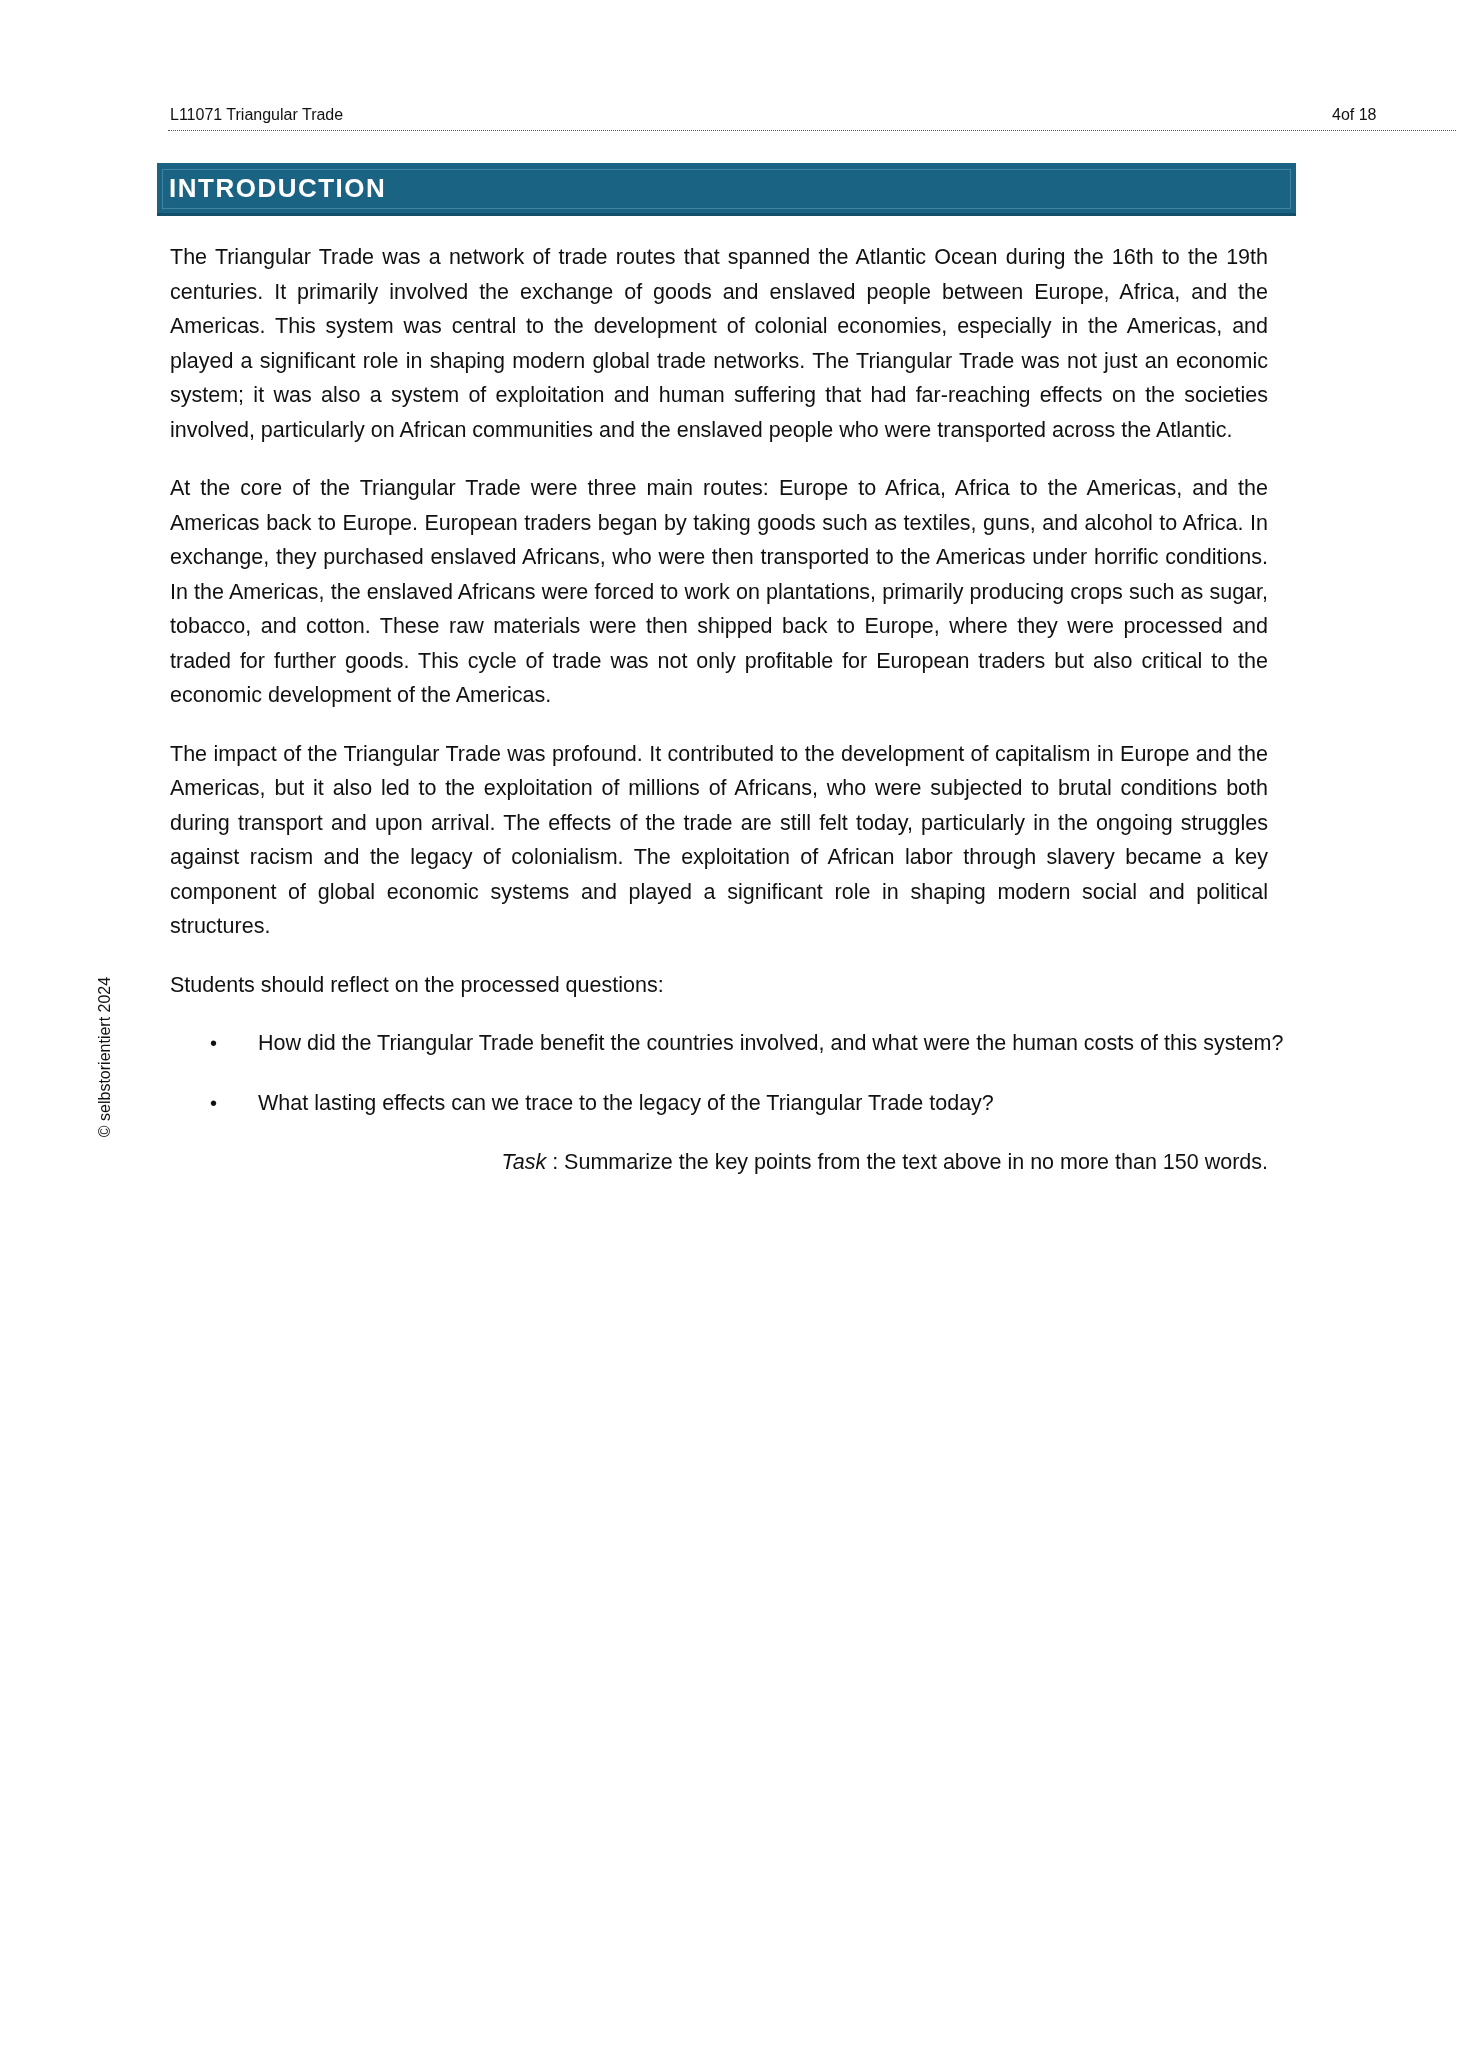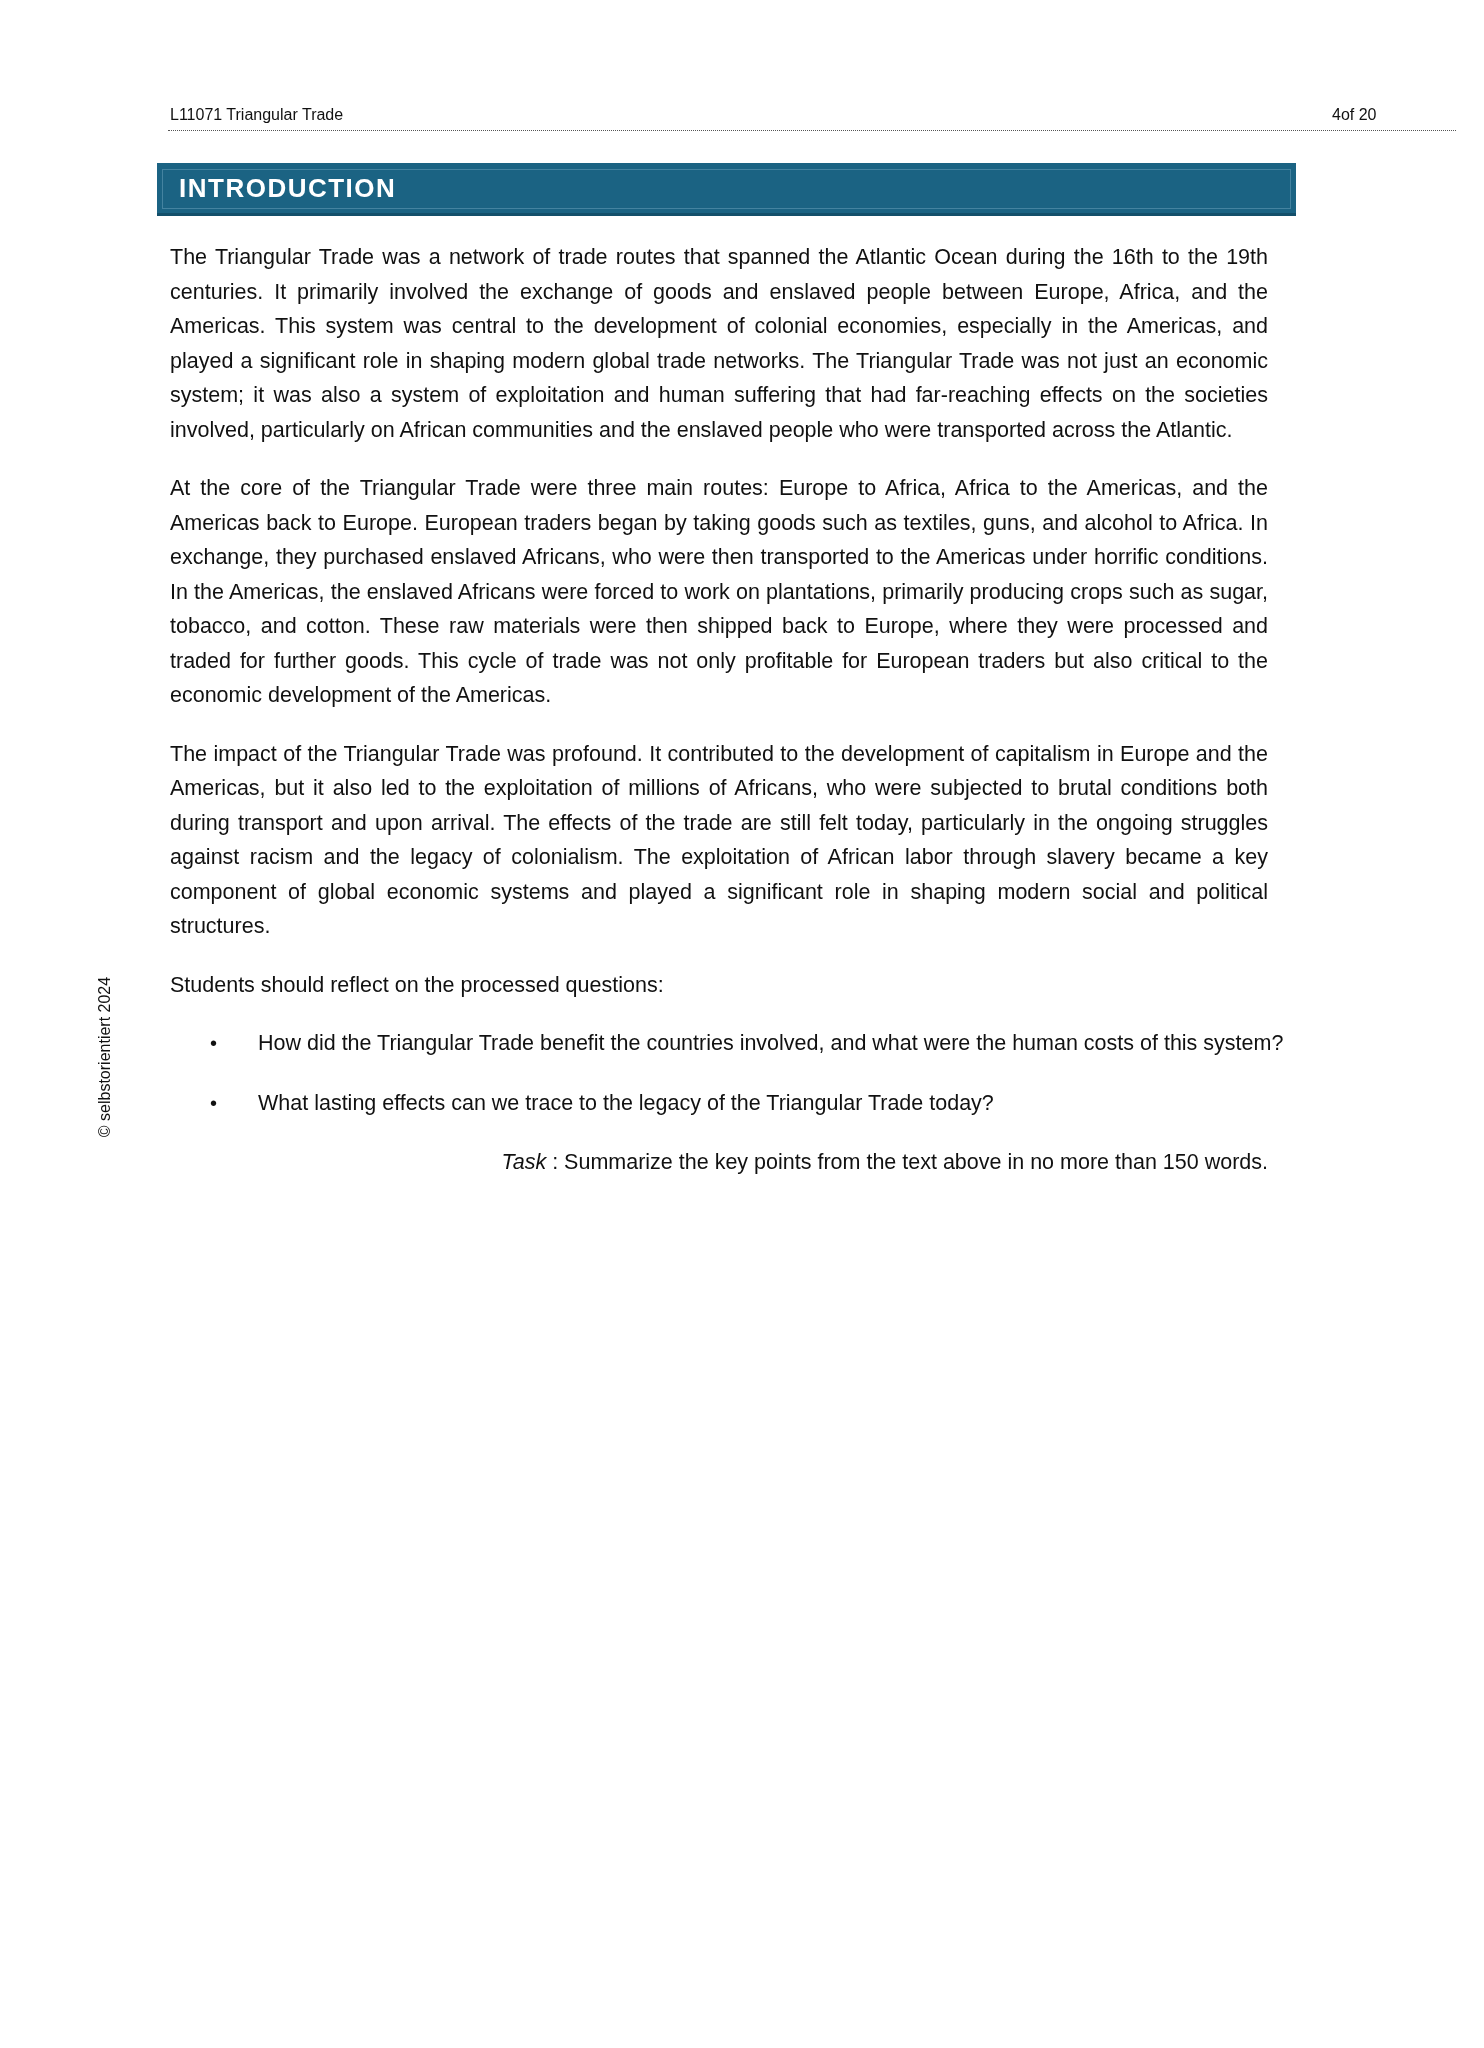--- a/index.html
+++ b/index.html
@@ -22,21 +22,21 @@
       position: absolute; left: 157px; top: 163px; width: 1139px; height: 53px;
       background: #1b6383; box-sizing: border-box;
       border-bottom: 3px solid #134f6a;
     }
     .section-banner::before {
       content: ""; position: absolute; left: 5px; top: 6px; right: 5px; bottom: 4px;
       border: 1px solid rgba(120,170,195,0.45);
     }
     .section-banner .banner-title {
       position: absolute; left: 12px; top: 10px; font-size: 26px; font-weight: bold;
-      color: #ffffff; letter-spacing: 1.5px; margin-left: 10px;
+      color: #ffffff; letter-spacing: 1.5px;
     }
     .content {
       position: absolute; left: 170px; top: 240px; width: 1114px;
       font-size: 21.5px; line-height: 34.5px;
     }
     .content p { margin: 0 16px 24px 0; text-align: justify; }
     .content ul { list-style: none; margin: 0 0 24px 0; padding: 0; }
     .content li {
       position: relative; padding-left: 88px; margin-bottom: 25px; text-align: left;
     }
@@ -48,21 +48,21 @@
       position: absolute; left: 105px; top: 1057px; transform-origin: center center;
       transform: translate(-50%, -50%) rotate(-90deg);
       white-space: nowrap; font-size: 16px; color: #111;
     }
   </style>
 </head>
 <body>
 
 <div class="running-header">
   <span class="doc-title">L11071 Triangular Trade</span>
-  <span class="page-num">4of 20</span>
+  <span class="page-num">4of 18</span>
 </div>
 
 <div class="section-banner">
   <span class="banner-title">INTRODUCTION</span>
 </div>
 
 <div class="content">
   <p>The Triangular Trade was a network of trade routes that spanned the Atlantic Ocean during the 16th to the 19th centuries. It primarily involved the exchange of goods and enslaved people between Europe, Africa, and the Americas. This system was central to the development of colonial economies, especially in the Americas, and played a significant role in shaping modern global trade networks. The Triangular Trade was not just an economic system; it was also a system of exploitation and human suffering that had far-reaching effects on the societies involved, particularly on African communities and the enslaved people who were transported across the Atlantic.</p>
   <p>At the core of the Triangular Trade were three main routes: Europe to Africa, Africa to the Americas, and the Americas back to Europe. European traders began by taking goods such as textiles, guns, and alcohol to Africa. In exchange, they purchased enslaved Africans, who were then transported to the Americas under horrific conditions. In the Americas, the enslaved Africans were forced to work on plantations, primarily producing crops such as sugar, tobacco, and cotton. These raw materials were then shipped back to Europe, where they were processed and traded for further goods. This cycle of trade was not only profitable for European traders but also critical to the economic development of the Americas.</p>
   <p>The impact of the Triangular Trade was profound. It contributed to the development of capitalism in Europe and the Americas, but it also led to the exploitation of millions of Africans, who were subjected to brutal conditions both during transport and upon arrival. The effects of the trade are still felt today, particularly in the ongoing struggles against racism and the legacy of colonialism. The exploitation of African labor through slavery became a key component of global economic systems and played a significant role in shaping modern social and political structures.</p>

